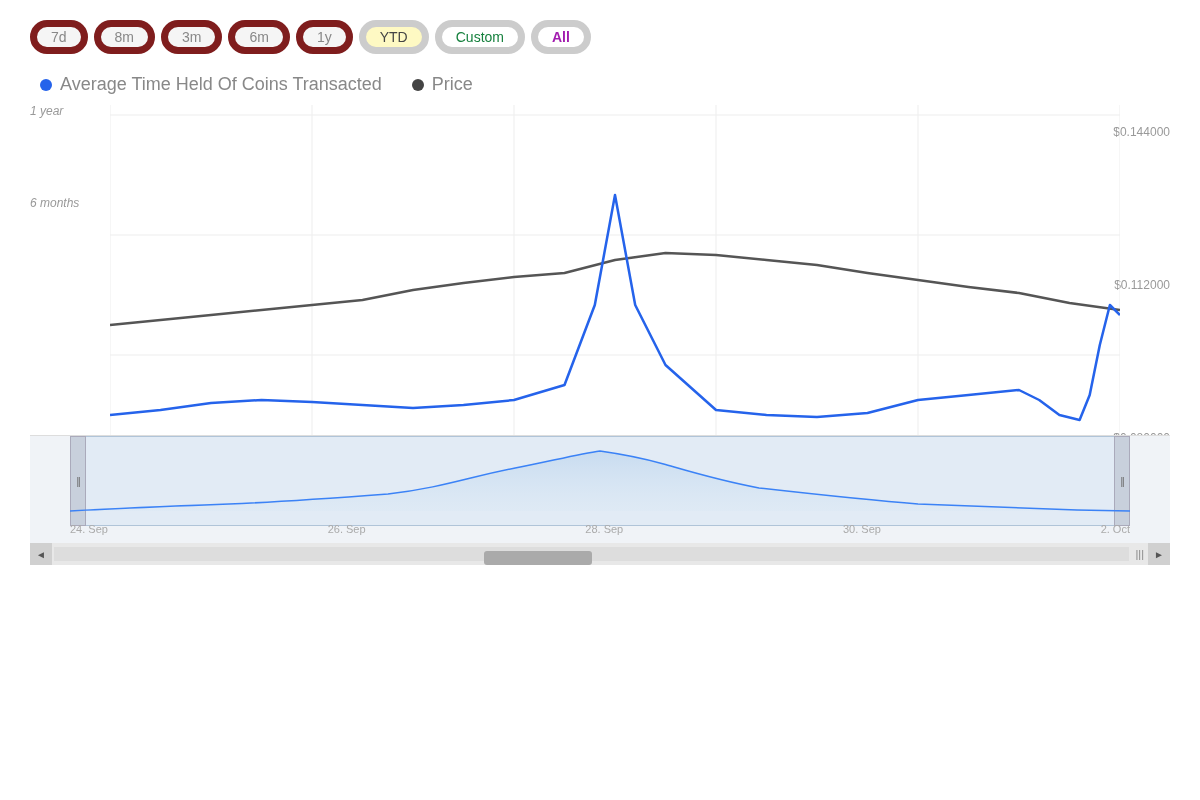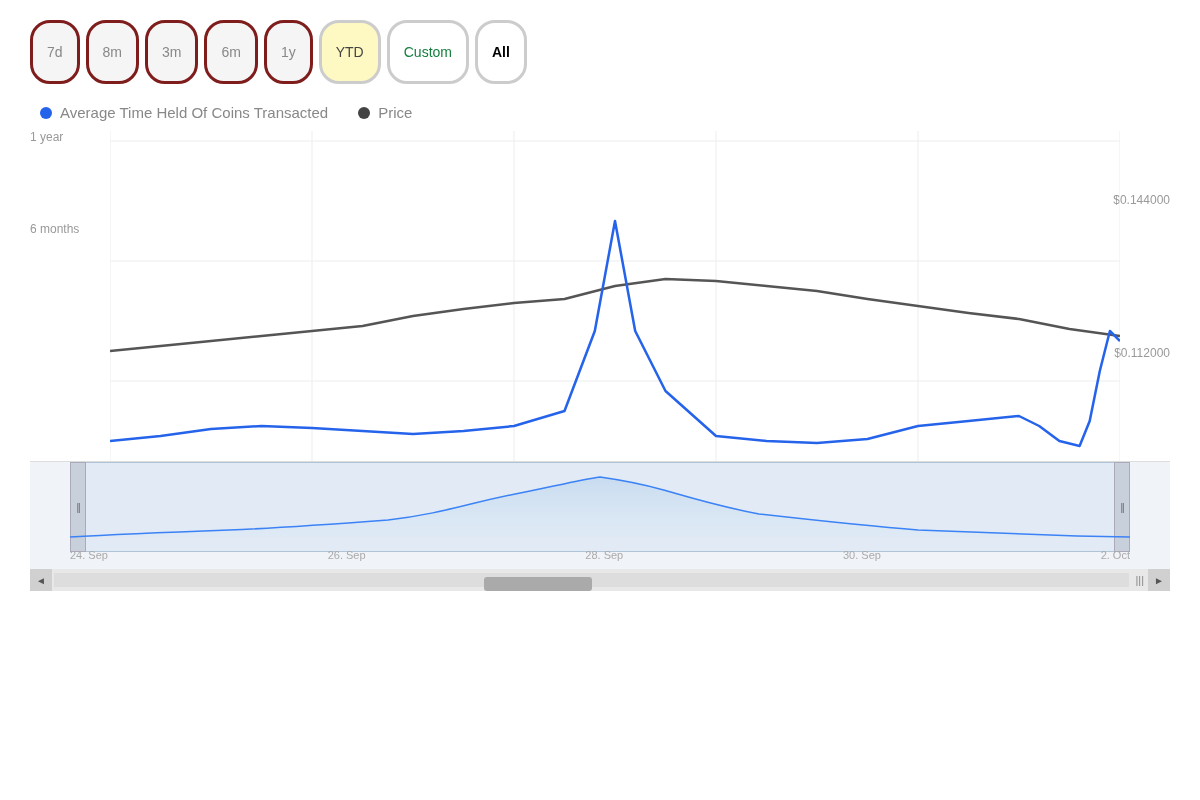--- a/index.html
+++ b/index.html
@@ -20,32 +20,32 @@
     }
 
     
     .time-filters {
       display: flex;
       align-items: center;
       gap: 6px;
       margin-bottom: 20px;
     }
     .time-btn {
-      padding: 21px 14px;
+      padding: 2px 14px;
       border-radius: 20px;
-      border: 3px solid #7f1d1d;
+      border: 7px solid #7f1d1d;
       background: #f5f5f5;
       color: #888;
       font-size: 14px;
       cursor: pointer;
       font-weight: 400;
     }
     .time-btn.active {
       background: #fff;
-      color: #000000;
+      color: #a21caf;
       font-weight: 700;
       border-color: #ccc;
     }
     .time-btn.ytd {
       background: #fef9c3;
       color: #444;
       border-color: #ccc;
     }
     .time-btn.custom {
       background: #fff;
@@ -67,21 +67,21 @@
       gap: 8px;
     }
     .legend-dot {
       width: 12px;
       height: 12px;
       border-radius: 50%;
     }
     .legend-dot.blue { background: #2563eb; }
     .legend-dot.dark { background: #444; }
     .legend-label {
-      font-size: 15px;
+      font-size: 18px;
       color: #888;
     }
 
     
     .chart-wrapper {
       position: relative;
       width: 100%;
       height: 460px;
       margin-top: 10px;
     }
@@ -89,38 +89,38 @@
     
     .y-axis-left {
       position: absolute;
       left: 0;
       top: 0;
       height: 360px;
       display: flex;
       flex-direction: column;
       justify-content: space-between;
       align-items: flex-start;
+      font-style: italic;
     }
     .y-label {
       font-size: 12px;
       color: #999;
       line-height: 1;
     }
 
     
     .y-axis-right {
       position: absolute;
       right: 0;
       top: 20px;
       height: 320px;
       display: flex;
       flex-direction: column;
       justify-content: space-between;
       align-items: flex-end;
-      margin-top: 42px;
     }
     .y-label-right {
       font-size: 12px;
       color: #999;
     }
 
     
     .chart-svg {
       position: absolute;
       left: 80px;

